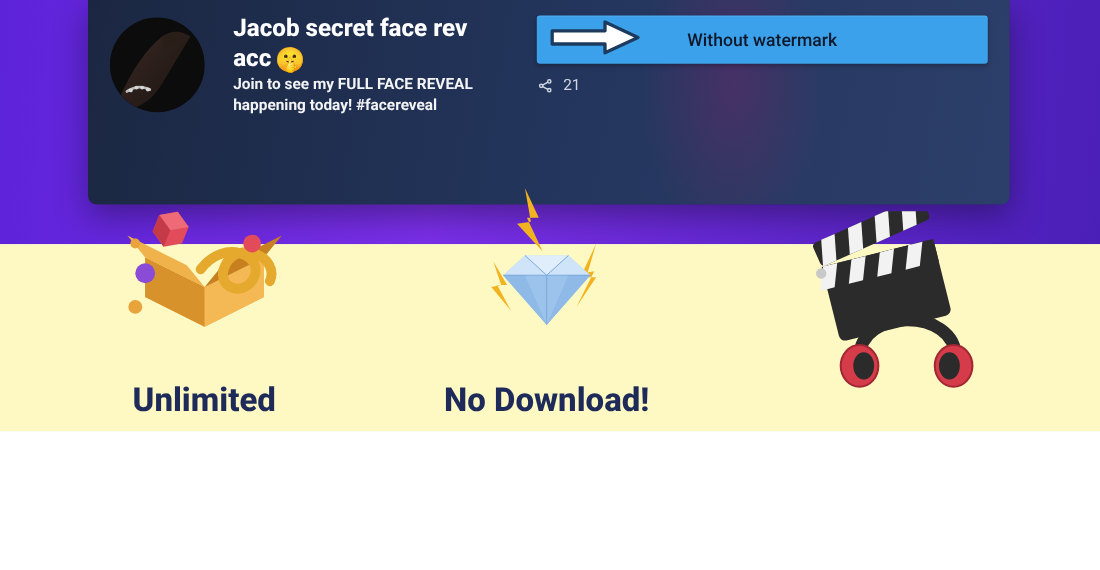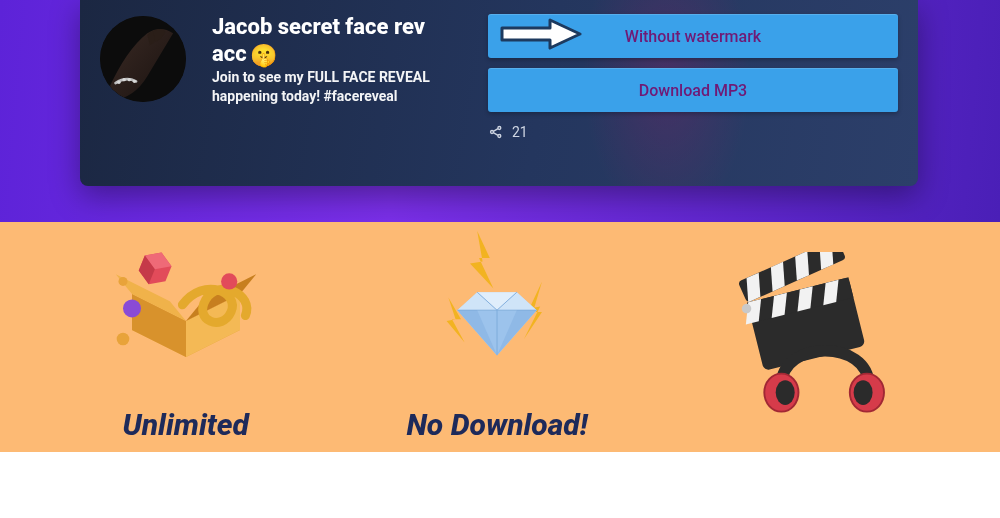--- a/index.html
+++ b/index.html
@@ -1,19 +1,19 @@
 <!DOCTYPE html>
 <html><head>
 <meta charset="utf-8">
 <style>
   * { box-sizing: border-box; margin: 0; padding: 0; }
   html, body { width: 1000px; height: 518px; overflow: hidden; font-family: -apple-system, BlinkMacSystemFont, "Segoe UI", Roboto, Arial, sans-serif; }
 
   .page {
-    width: 1000px; height: 452px; position: relative;
+    width: 1000px; height: 392px; position: relative;
     background: #eef0f2;
   }
 
   .hero-band {
     position: absolute; top: 0; left: 0; right: 0; height: 222px;
     background: linear-gradient(95deg, #5d23d8 0%, #7a2fe8 40%, #4a1fb7 100%);
   }
 
   .card {
     position: absolute; top: 0; left: 80px; width: 838px; height: 186px;
@@ -37,43 +37,42 @@
   }
   .avatar svg { width: 100%; height: 100%; display: block; }
 
   .info { flex: 0 0 250px; min-width: 0; }
   .title { font-size: 22px; font-weight: 800; line-height: 1.22; display: inline; }
   .emoji { font-size: 22px; vertical-align: -2px; }
   .desc { font-size: 14px; font-weight: 700; line-height: 1.35; color: #f3f4f6; max-width: 250px; }
 
   .actions { flex: 1 1 auto; display: flex; flex-direction: column; gap: 10px; }
   .btn {
-    height: 44px; border-radius: 3px; background: #3aa1ea; color: #701a75;
+    height: 44px; border-radius: 3px; background: #3aa1ea; color: #0f172a;
     display: flex; align-items: center; justify-content: center;
     font-size: 16px; font-weight: 500; position: relative; cursor: pointer;
     box-shadow: 0 1px 0 rgba(255,255,255,0.15) inset, 0 2px 4px rgba(0,0,0,0.25);
   }
 
   .arrow-overlay {
     position: absolute; left: 10px; top: 50%; transform: translateY(-50%);
     pointer-events: none;
   }
 
   .stats { display: flex; align-items: center; gap: 0; color: #cfd6e3; font-size: 14px; margin-top: 2px; }
   .stat { flex: 1; display: flex; align-items: center; gap: 8px; justify-content: flex-start; }
   .stat:nth-child(2){ justify-content: center; }
   .stat:nth-child(3){ justify-content: flex-end; padding-right: 4px; flex-direction: column; }
   .stat svg { width: 16px; height: 16px; stroke: #cfd6e3; fill: none; stroke-width: 2; }
 
   .features {
     position: absolute; left: 0; right: 0; top: 222px; bottom: 0;
-    background: #fdba74;
+    background: #fef9c3;
     display: flex; justify-content: space-around; align-items: flex-end;
     padding: 0 36px 10px 30px;
-    font-style: italic;
   }
   .feature { width: 300px; display: flex; flex-direction: column; align-items: center; }
   .feature .art { width: 200px; height: 190px; display: flex; align-items: center; justify-content: center; }
   .feature h3 { color: #1e2a5a; font-size: 30px; font-weight: 800; text-align: center; }
 
 </style>
 </head>
 <body>
 
 <div class="page">
@@ -119,23 +118,20 @@
         <span>Without watermark</span>
         <span class="arrow-overlay">
           <svg width="86" height="36" viewBox="0 0 86 36">
             <g fill="#ffffff" stroke="#1d3a5f" stroke-width="3" stroke-linejoin="round">
               <path d="M4 12 H52 V4 L82 18 L52 32 V24 H4 Z"></path>
             </g>
           </svg>
         </span>
       </div>
 
-      <div class="btn">
-        <span>Download MP3</span>
-      </div>
 
       <div class="stats">
         <div class="stat">
           <svg viewBox="0 0 24 24">
               <circle cx="6" cy="12" r="2.2"></circle>
               <circle cx="17" cy="6" r="2.2"></circle>
               <circle cx="17" cy="18" r="2.2"></circle>
               <path d="M8 11l7-4M8 13l7 4"></path>
             </svg>
           <span>21</span>

